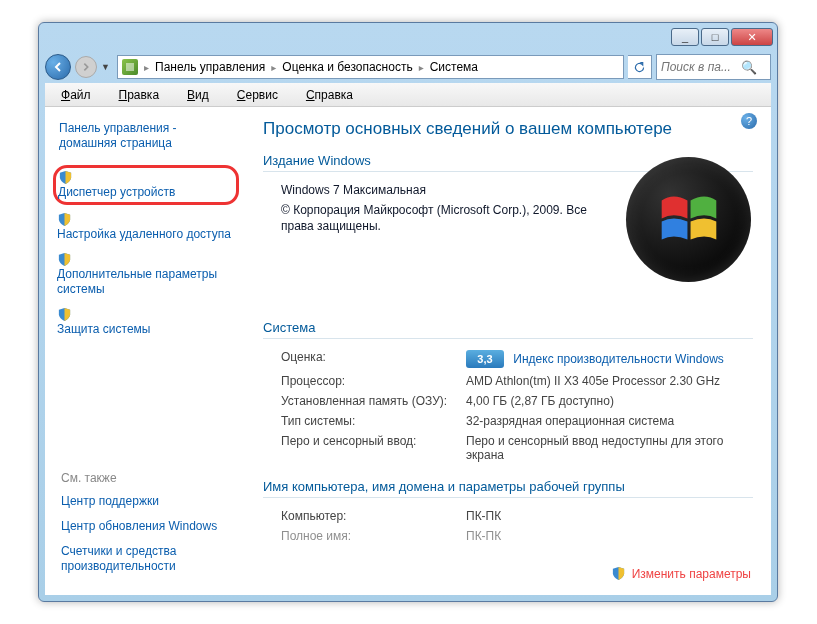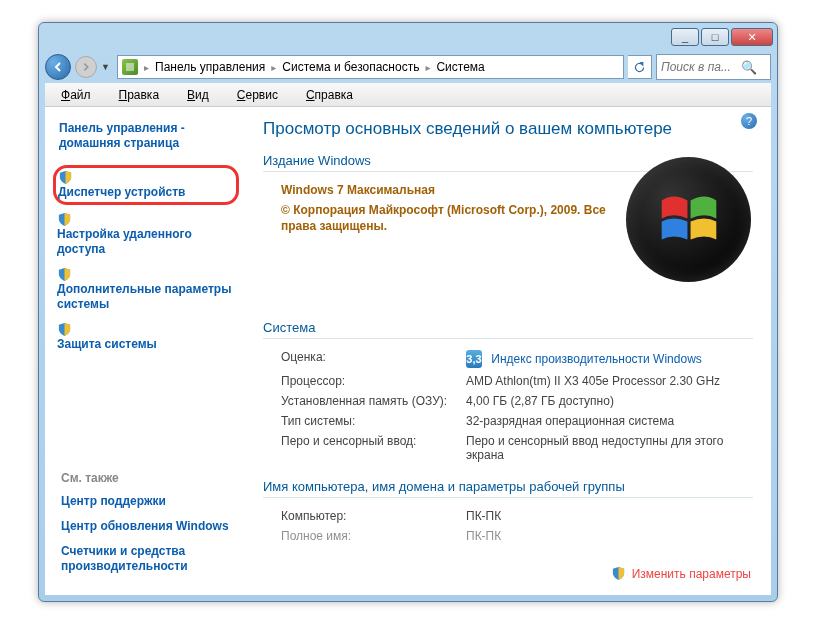--- a/index.html
+++ b/index.html
@@ -32,39 +32,39 @@
   
   
   .menubar { height: 24px; background: linear-gradient(to bottom, #f8f8f8, #e8e8e8); border-bottom: 1px solid #ccc; display: flex; align-items: center; padding: 0 8px; gap: 12px; margin: 0 6px; }
   .menu-item { padding: 2px 8px; cursor: pointer; }
   .menu-u { text-decoration: underline; }
   
   
   .content { position: absolute; left: 6px; right: 6px; top: 84px; bottom: 6px; background: #fff; display: flex; }
   
   
-  .sidebar { width: 200px; padding: 10px 0 10px 8px; display: flex; flex-direction: column; font-weight: bold; }
+  .sidebar { width: 200px; padding: 10px 0 10px 8px; display: flex; flex-direction: column; }
   .side-top { flex: 0 0 auto; }
   .side-link { display: flex; align-items: flex-start; padding: 5px 8px 5px 4px; color: #0b5eae; cursor: pointer; font-size: 12px; line-height: 15px; flex-direction: column; }
   .side-home { color: #0b5eae; padding: 4px 8px 12px 6px; line-height: 15px; cursor: pointer; }
   .shield { width: 15px; height: 15px; margin-right: 6px; flex-shrink: 0; }
   .highlight-ring { border: 3px solid #e33; border-radius: 14px; padding: 2px 6px 2px 2px !important; margin: 2px 6px 2px 0; }
   .side-bottom { margin-top: auto; padding-bottom: 6px; }
   .side-heading { color: #888; padding: 4px 8px; font-size: 12px; }
   
   
   .main { flex: 1; padding: 12px 18px; overflow: hidden; position: relative; }
   .help-icon { position: absolute; right: 14px; top: 6px; width: 16px; height: 16px; border-radius: 50%; background: radial-gradient(circle at 30% 30%, #6ab0e8, #2a6aaa); color: #fff; font-size: 11px; display: flex; align-items: center; justify-content: center; cursor: pointer; }
   .page-title { color: #035a9a; font-size: 17px; font-weight: normal; margin-bottom: 14px; }
   .section-head { color: #035a9a; font-size: 13px; padding-bottom: 3px; border-bottom: 1px solid #d8e4ec; margin-bottom: 8px; margin-top: 14px; }
   .kv { display: flex; padding: 3px 0 3px 18px; }
   .kv-label { width: 185px; color: #444; }
   .kv-value { color: #444; flex: 1; }
-  .indent-text { padding: 2px 0 2px 18px; color: #a16207; max-width: 350px; line-height: 16px; font-weight: bold; }
-  .rating-badge { display: inline-flex; align-items: center; justify-content: center; width: 16px; height: 18px; background: linear-gradient(to bottom, #5aaee0, #2a7abc); color: #fff; border-radius: 3px; font-weight: bold; font-size: 11px; margin-right: 6px; }
+  .indent-text { padding: 2px 0 2px 18px; color: #0f172a; max-width: 350px; line-height: 16px; }
+  .rating-badge { display: inline-flex; align-items: center; justify-content: center; width: 38px; height: 18px; background: linear-gradient(to bottom, #5aaee0, #2a7abc); color: #fff; border-radius: 3px; font-weight: bold; font-size: 11px; margin-right: 6px; }
   .link-blue { color: #0b5eae; cursor: pointer; }
   .win-logo { position: absolute; right: 20px; top: 50px; width: 125px; height: 125px; border-radius: 50%; background: radial-gradient(circle at 35% 30%, #333 0%, #0a0a0a 70%); display: flex; align-items: center; justify-content: center; box-shadow: inset 0 0 18px rgba(255,255,255,0.15); }
   .change-link { position: absolute; right: 20px; bottom: 14px; display: flex; align-items: center; color: #ef4444; cursor: pointer; }
 </style>
 </head>
 <body>
 
 <div class="window">
 
   <div class="titlebar">
@@ -95,21 +95,21 @@
     <div class="nav-drop">▼</div>
     <div class="breadcrumb">
       <span class="bc-icon">
         <svg width="10" height="10" viewBox="0 0 10 10">
             <rect x="1" y="1" width="8" height="8" fill="#fff" opacity="0.5"></rect>
           </svg>
       </span>
       <span class="bc-sep">▸</span>
       <span class="bc-item">Панель управления</span>
       <span class="bc-sep">▸</span>
-      <span class="bc-item">Система и безопасность</span>
+      <span class="bc-item">Оценка и безопасность</span>
       <span class="bc-sep">▸</span>
       <span class="bc-item">Система</span>
     </div>
     <div class="bc-refresh">
       <svg width="13" height="13" viewBox="0 0 16 16">
           <path d="M13 8a5 5 0 1 1-2-4l1 1V2h-3" stroke="#2a6aaa" stroke-width="1.4" fill="none"></path>
         </svg>
     </div>
     <div class="search-box">
       <input placeholder="Поиск в па..." style="">

